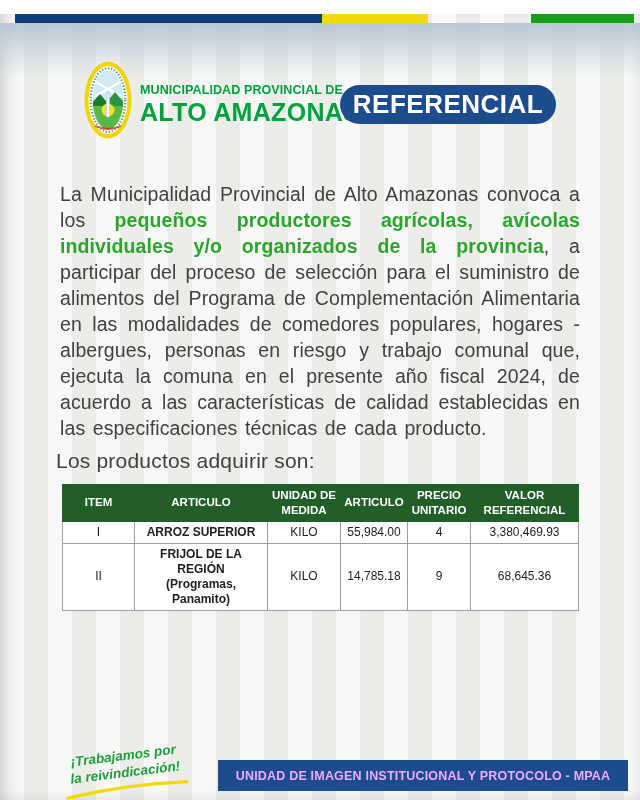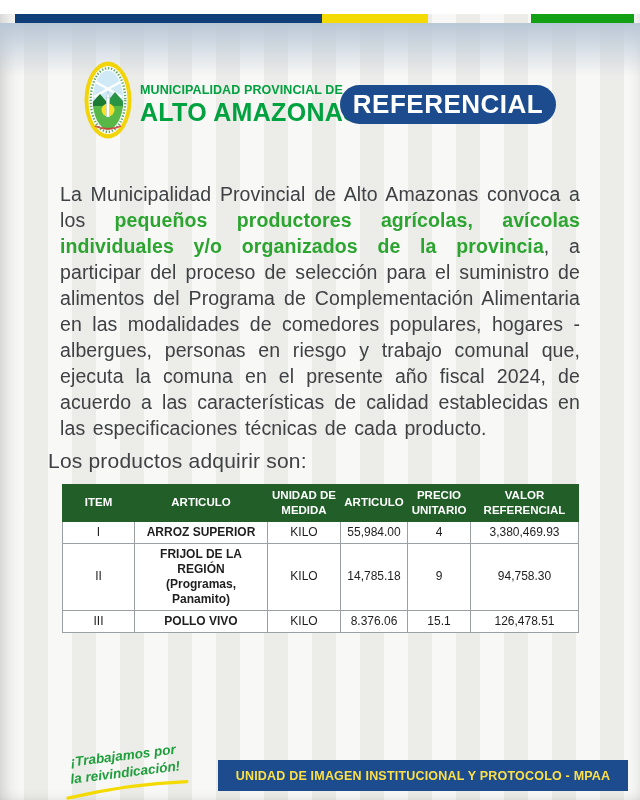--- a/index.html
+++ b/index.html
@@ -30,42 +30,42 @@
   .org-l2{display:block;color:#00a13f;font-weight:800;font-size:25px;letter-spacing:.3px;margin-top:2px;}
   
   .badge{left:340px;top:85px;width:216px;height:39px;background:#1c4b8e;border-radius:20px;
     display:flex;align-items:center;justify-content:center;color:#fff;font-weight:800;
     font-size:26px;letter-spacing:.5px;}
   
   .para{color:#3f4144;font-size:19.5px;line-height:26px;text-align:justify;
     word-spacing:2px;letter-spacing:.1px;}
   .intro{left:60px;top:161px;width:520px;}
   .hl{color:#2ba52f;font-weight:800;}
-  .products-label{left:48px;top:449px;color:#3f4144;font-size:21px;letter-spacing:.2px;}
+  .products-label{left:56px;top:449px;color:#3f4144;font-size:21px;letter-spacing:.2px;}
   
   .tbl-wrap{left:62px;top:484px;width:516px;}
   table{border-collapse:collapse;width:516px;table-layout:fixed;background:#fff;}
   col.c0{width:72px}col.c1{width:133px}col.c2{width:73px}col.c3{width:67px}col.c4{width:63px}col.c5{width:108px}
   th{background:#215e28;color:#fff;font-weight:700;font-size:11.5px;line-height:1.3;
      border:1px solid #215e28;padding:3px 2px;text-align:center;vertical-align:middle;height:27px;}
   td{border:1px solid #9aa0a3;background:#fff;color:#1e1e1e;font-size:12px;line-height:1.25;
      padding:3px 2px;text-align:center;vertical-align:middle;}
   td.art{font-weight:700;}
   .art-sub{display:block;font-weight:700;}
   
   .outro{left:60px;top:593px;width:520px;}
   
   .date-line{top:720px;right:65px;color:#17498f;font-weight:800;font-size:20px;letter-spacing:.2px;}
   
   .slogan{left:50px;top:748px;width:150px;transform:rotate(-7deg);text-align:center;
     color:#1f9e3c;font-style:italic;font-weight:800;font-size:13.5px;line-height:1.25;}
   .swoosh{display:block;margin:1px auto 0;}
   
   .footer-bar{left:218px;top:760px;width:410px;height:31px;background:#1c4b8e;
-    display:flex;align-items:center;justify-content:center;color:#fde047;font-size:12.5px;
+    display:flex;align-items:center;justify-content:center;color:#f0abfc;font-size:12.5px;
     font-weight:700;letter-spacing:.2px;white-space:pre;}
   .footer-bold{font-weight:800;}
 </style>
 </head>
 <body>
 
 <div class="canvas">
 
   <div class="abs top-white"></div>
   <div class="abs stripe stripe-blue"></div>
@@ -133,29 +133,21 @@
           <td>55,984.00</td>
           <td>4</td>
           <td>3,380,469.93</td>
         </tr>
         <tr>
           <td>II</td>
           <td class="art"><span>FRIJOL DE LA REGIÓN</span><span class="art-sub">(Programas, Panamito)</span></td>
           <td>KILO</td>
           <td>14,785.18</td>
           <td>9</td>
-          <td>94,758.30</td>
-        </tr>
-        <tr>
-          <td>III</td>
-          <td class="art"><span>POLLO VIVO</span><span class="art-sub"></span></td>
-          <td>KILO</td>
-          <td>8.376.06</td>
-          <td>15.1</td>
-          <td>126,478.51</td>
+          <td>68,645.36</td>
         </tr>
       </tbody>
     </table>
   </div>
 
 
 
   <div class="abs slogan">
     <span>¡Trabajamos por</span><br>
     <span>la reivindicación!</span>

